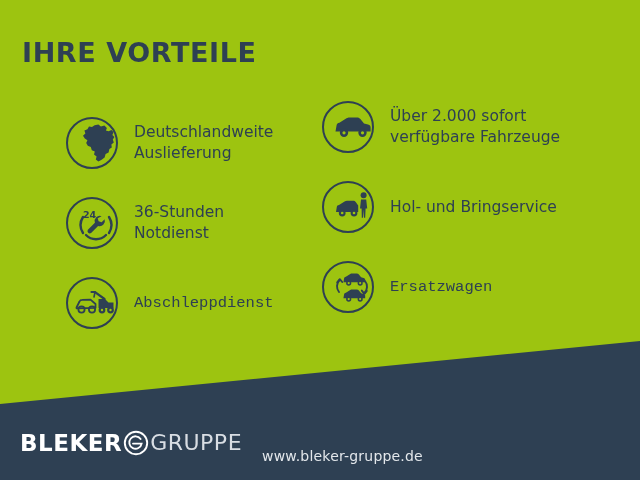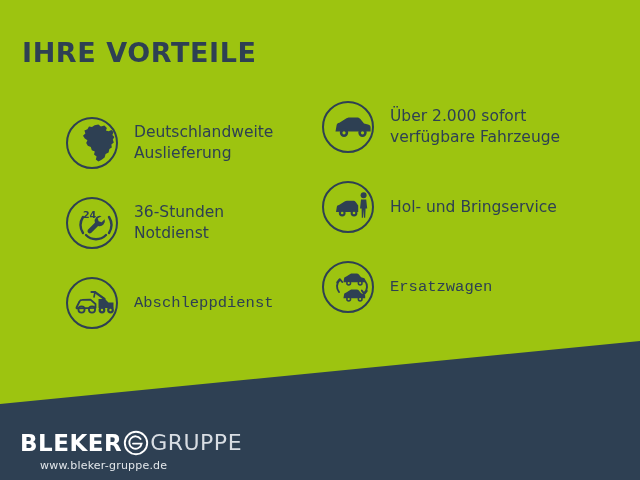--- a/index.html
+++ b/index.html
@@ -60,21 +60,21 @@
   .col-a { left:66px;margin-top:16px; }
   .col-b { left:322px; }
   .row-1 { top:101px; }
   .row-2 { top:181px; }
   .row-3 { top:261px;font-family:Liberation Mono, monospace; }
 
   #logo-block {
     position:absolute;
     left:20px; top:430px;
     display:flex;
-    flex-direction:column;
+    flex-direction:row;
   }
   #logo-wordmark {
     display:flex;
     align-items:center;
     height:26px;
   }
   .logo-bold {
     font-size:23px;
     font-weight:bold;
     color:#ffffff;
@@ -86,23 +86,23 @@
     font-weight:normal;
     color:#d8dde3;
     letter-spacing:0.5px;
     line-height:24px;
   }
   #logo-mark {
     margin:0 1px;
     display:block;
   }
   #logo-url {
-    margin-top:3px;
+    margin-top:20px;
     margin-left:20px;
-    font-size:11px;
+    font-size:14px;
     color:#e3e7eb;
     letter-spacing:0.2px;
     line-height:13px;
   }
 </style>
 </head>
 <body>
 
 <div id="stage">
 

